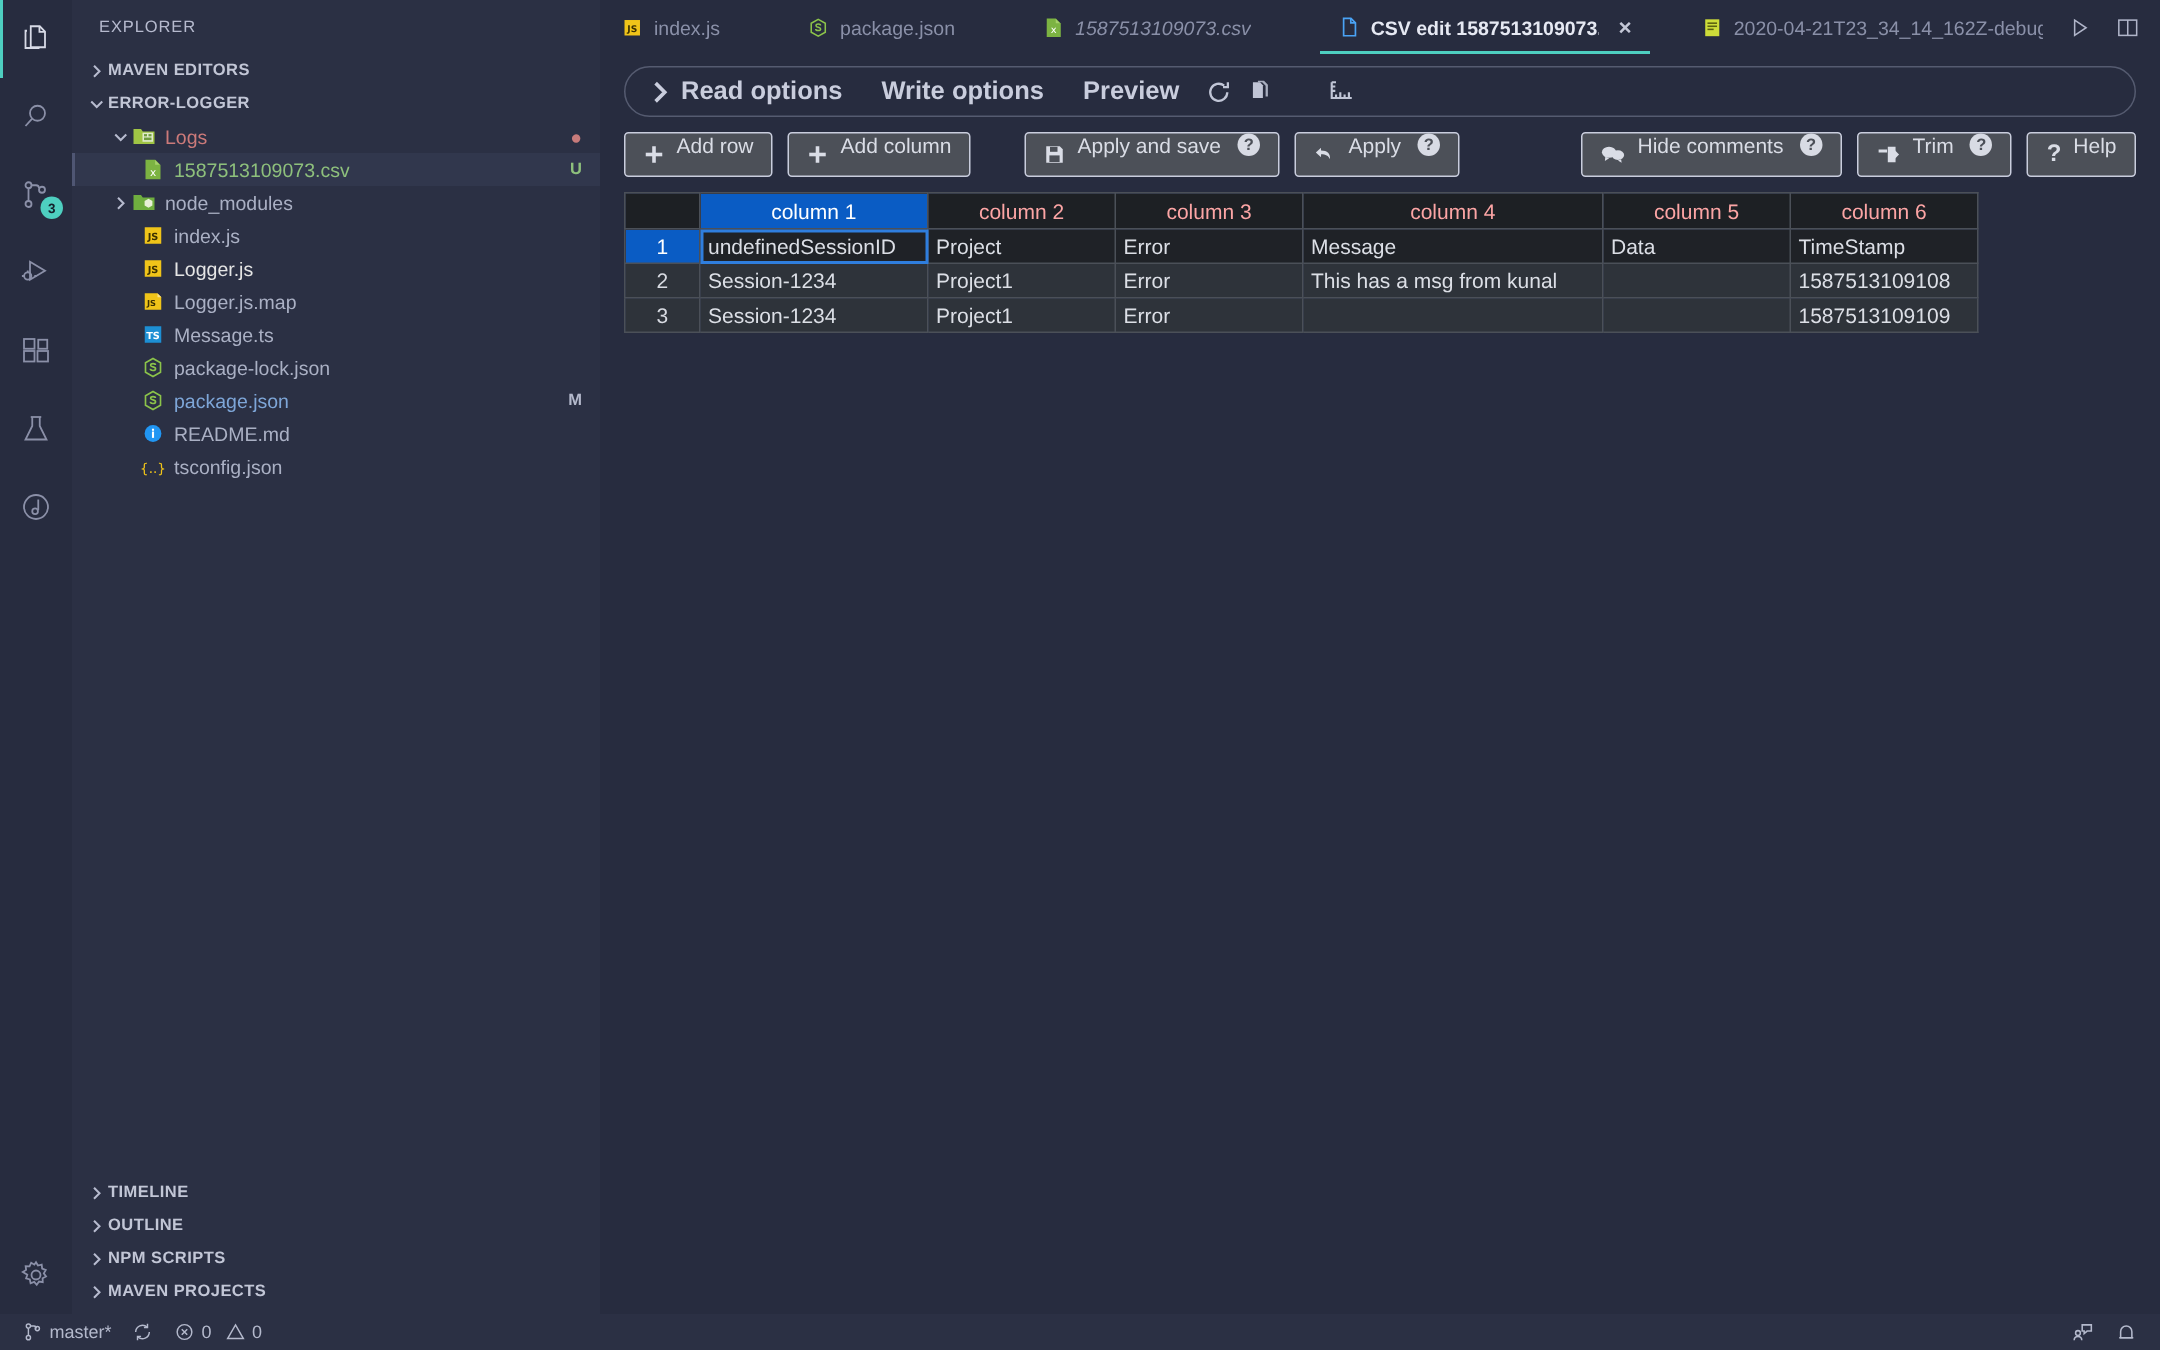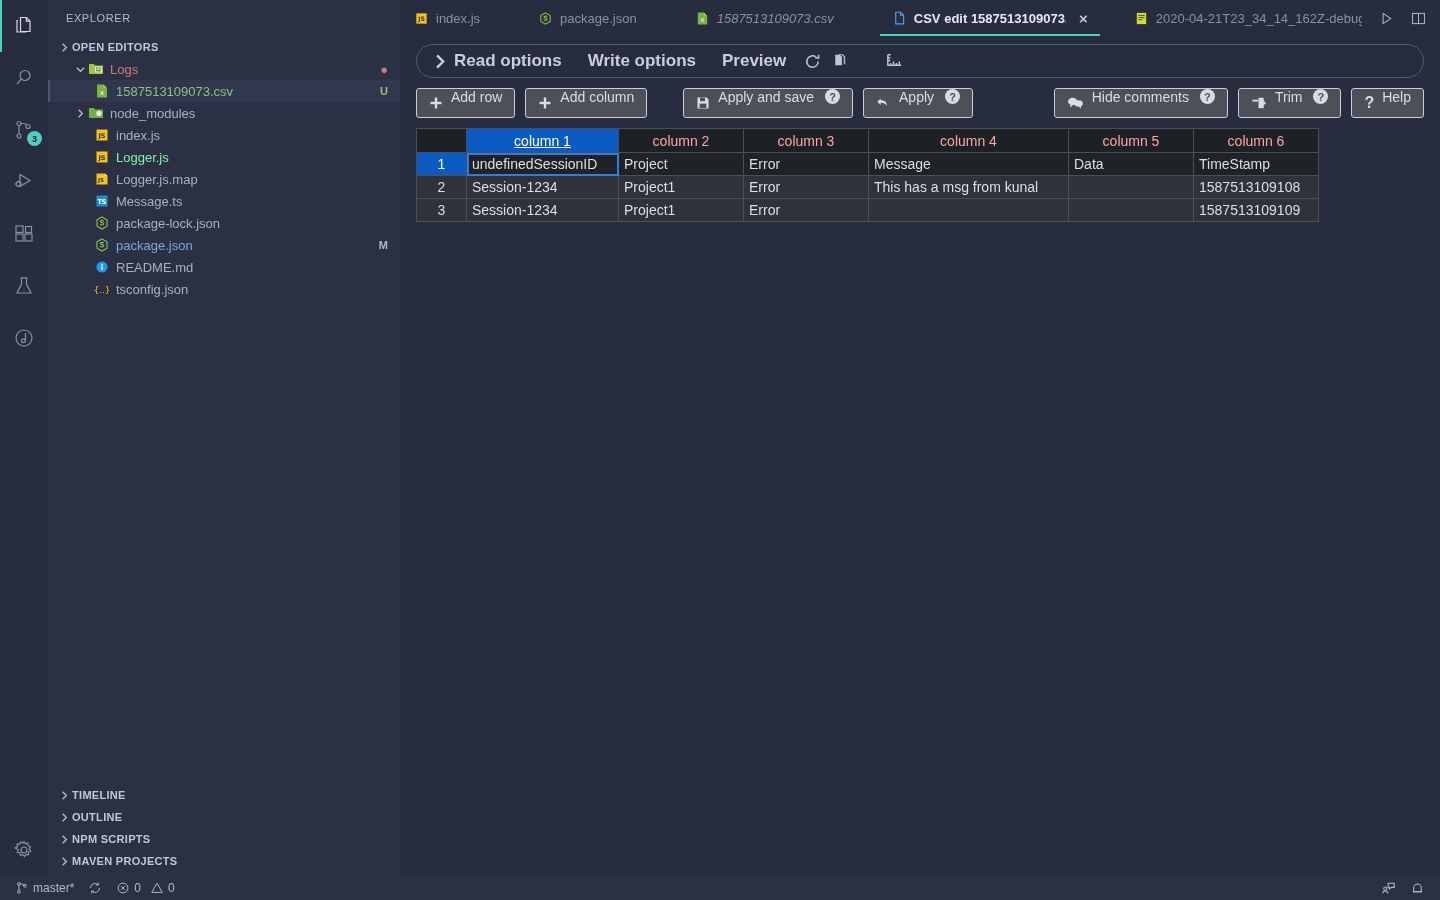--- a/index.html
+++ b/index.html
@@ -132,21 +132,21 @@
   .table-wrap { display: inline-block; }
   table.csv { border-collapse: collapse; table-layout: fixed; font-size: 14px; }
   table.csv th, table.csv td {
     border: 1px solid #4b5058; padding: 1px 5px; height: 23px;
     color: #dcdfe6; font-weight: normal; text-align: left;
     overflow: hidden; white-space: nowrap; vertical-align: middle;
     font-family: "Liberation Sans", sans-serif;
   }
   table.csv thead th { background: #1d2024; text-align: center; color: #fca5a5; height: 24px; }
   table.csv thead th.corner { background: #1d2024; width: 50px; }
-  table.csv thead th.sel { background: #0a5cc4; color: #ffffff; text-decoration: underline; }
+  table.csv thead th.sel { background: #0a5cc4; color: #ffffff; }
   table.csv tbody td.rowhead {
     background: #1d2024; text-align: center; width: 50px; color: #d8dbe2;
   }
   table.csv tbody td.rowhead.sel { background: #0a5cc4; color: #ffffff; }
   table.csv tbody tr.r1 td { background: #1f2227; }
   table.csv tbody tr.r2 td, table.csv tbody tr.r3 td { background: #2e333a; }
   table.csv td.cellsel {
     outline: 2px solid #2f7ede; outline-offset: -2px; background: #1f2227;
   }
 
@@ -242,23 +242,31 @@
 
     <div class="sidebar">
       <div class="sidebar-title">EXPLORER</div>
 
       <div class="section-header">
         <span class="chev">
           <svg width="11" height="11" viewBox="0 0 12 12" fill="none" stroke="currentColor" stroke-width="1.5">
               <path d="M4 2l4 4-4 4"></path>
             </svg>
         </span>
-        <span>OPEN EDITORS</span>
-      </div>
-
+        <span>MAVEN EDITORS</span>
+      </div>
+
+      <div class="section-header">
+        <span class="chev">
+          <svg width="11" height="11" viewBox="0 0 12 12" fill="none" stroke="currentColor" stroke-width="1.5">
+              <path d="M2 4l4 4 4-4"></path>
+            </svg>
+        </span>
+        <span>ERROR-LOGGER</span>
+      </div>
 
       <div class="tree">
 
         <div class="tree-row indent-2">
           <span class="chev">
             <svg width="11" height="11" viewBox="0 0 12 12" fill="none" stroke="currentColor" stroke-width="1.5">
                 <path d="M2 4l4 4 4-4"></path>
               </svg>
           </span>
           <span class="file-ico">
@@ -311,21 +319,21 @@
           <span class="tree-label" style="color:#aab0c4">index.js</span>
         </div>
 
         <div class="tree-row indent-3">
           <span class="file-ico">
             <svg width="16" height="16" viewBox="0 0 16 16">
                 <rect x="2.5" y="2.5" width="11" height="11" fill="#f0c419"></rect>
                 <text x="8" y="11" font-size="6.5" fill="#3b3000" text-anchor="middle" font-family="DejaVu Sans" font-weight="bold">JS</text>
               </svg>
           </span>
-          <span class="tree-label" style="color:#86efac">Logger.js</span>
+          <span class="tree-label" style="color:#e5e5e5">Logger.js</span>
         </div>
 
         <div class="tree-row indent-3">
           <span class="file-ico">
             <svg width="16" height="16" viewBox="0 0 16 16">
                 <path d="M2.5 2.5h8.5l2.5 2.5v8.5H2.5z" fill="#f0c419"></path>
                 <path d="M11 2.6v2.6h2.6" fill="#fae28a"></path>
                 <text x="7" y="11" font-size="5.5" fill="#3b3000" text-anchor="middle" font-family="DejaVu Sans" font-weight="bold">JS</text>
               </svg>
           </span>

